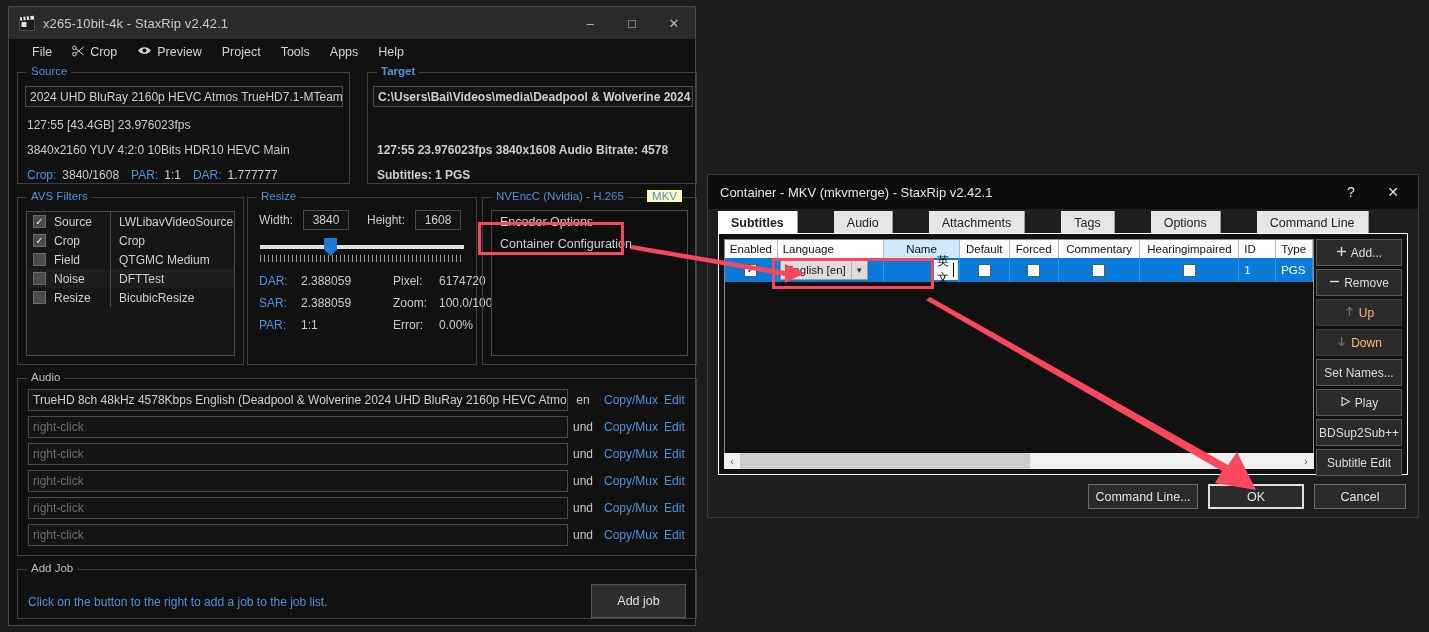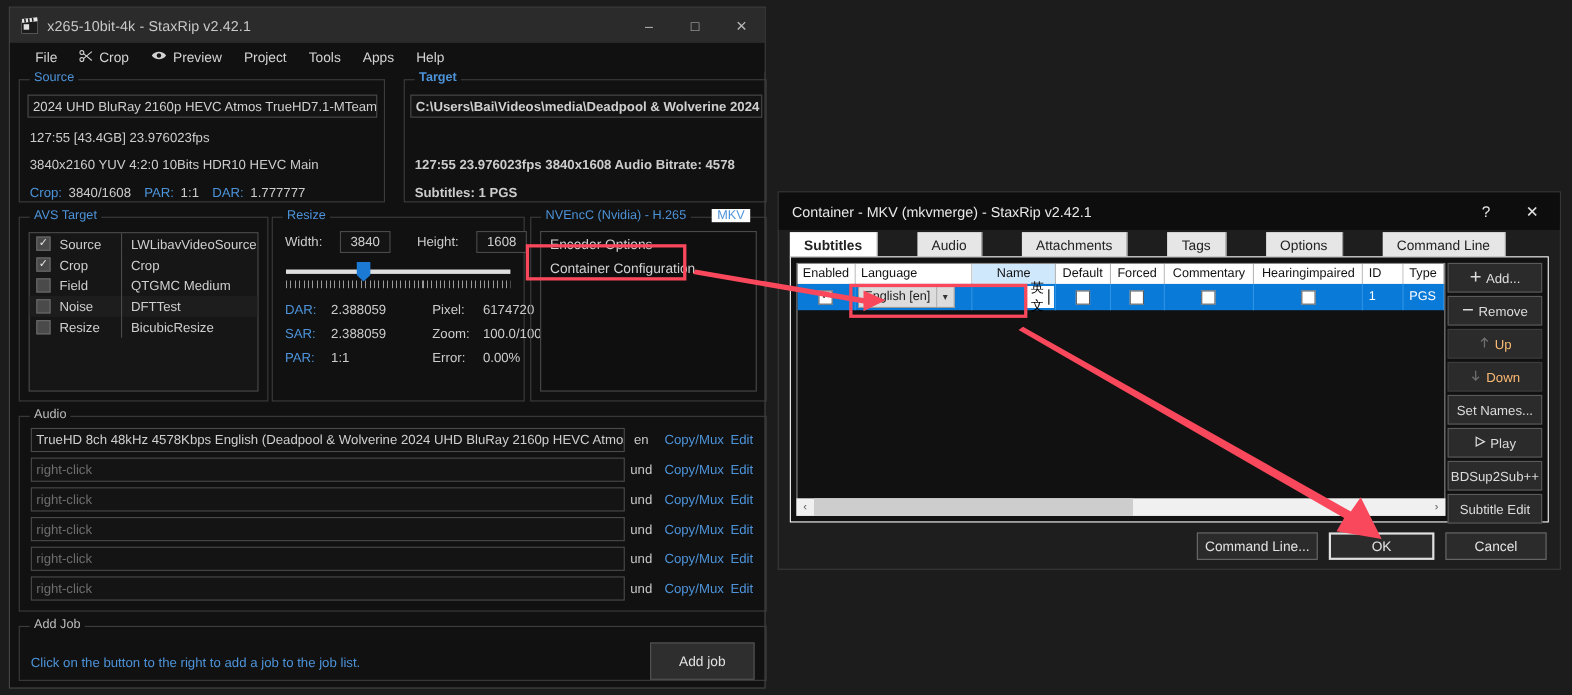--- a/index.html
+++ b/index.html
@@ -47,21 +47,21 @@
   
   .gbox { position: absolute; border: 1px solid #3d3d3d; }
   .gbox > .gtitle {
     position: absolute; top: -8px; left: 9px;
     background: #111111; padding: 0 4px; font-size: 11.5px;
     color: #4d93d9; white-space: nowrap;
   }
   .gbox > .gtitle.grey { color: #bdbdbd; }
   .gtitle-right {
     position: absolute; top: -8px; right: 14px;
-    background: #ffffff; padding: 0 5px; font-size: 11.5px; color: #4d93d9;
+    background: #fef9c3; padding: 0 5px; font-size: 11.5px; color: #4d93d9;
   }
 
   .ro-field {
     border: 1px solid #4a4a4a; background: #141414; color: #cfcfcf;
     font-size: 12px; padding: 3px 4px; height: 21px; overflow: hidden;
     white-space: nowrap; line-height: 14px;
   }
   .info-line { color: #cccccc; font-size: 12px; white-space: nowrap; }
   .lbl-blue { color: #4d93d9; }
 
@@ -266,21 +266,21 @@
     </div>
 
     <div class="gbox" style="left:358px; top:65px; width:330px; height:112px;font-weight:bold;">
       <div class="gtitle">Target</div>
       <div class="ro-field" style="position:absolute; left:5px; top:13px; width:320px;">C:\Users\Bai\Videos\media\Deadpool &amp; Wolverine 2024 UHD</div>
       <div class="info-line" style="position:absolute; left:9px; top:70px;">127:55   23.976023fps   3840x1608    Audio Bitrate: 4578</div>
       <div class="info-line" style="position:absolute; left:9px; top:95px;">Subtitles: 1 PGS</div>
     </div>
 
     <div class="gbox" style="left:8px; top:190px; width:227px; height:168px;">
-      <div class="gtitle">AVS Target</div>
+      <div class="gtitle">AVS Filters</div>
       <div id="avs-list">
         <div class="avs-row">
           <span class="avs-cb">✓</span>
           <span class="avs-name">Source</span>
           <span class="avs-sep"></span>
           <span class="avs-val">LWLibavVideoSource</span>
         </div>
         <div class="avs-row">
           <span class="avs-cb">✓</span>
           <span class="avs-name">Crop</span>
@@ -303,21 +303,21 @@
           <span class="avs-cb"></span>
           <span class="avs-name">Resize</span>
           <span class="avs-sep"></span>
           <span class="avs-val">BicubicResize</span>
         </div>
       </div>
     </div>
 
     <div class="gbox" style="left:238px; top:190px; width:230px; height:168px;">
       <div class="gtitle">Resize</div>
-      <div style="position:absolute; left:11px; top:12px; display:flex; align-items:center; gap:16px;">
+      <div style="position:absolute; left:11px; top:12px; display:flex; align-items:center; gap:10px;">
         <span class="info-line">Width:</span>
         <span class="num-box">3840</span>
         <span class="info-line" style="margin-left:8px">Height:</span>
         <span class="num-box">1608</span>
       </div>
       <div id="slider-track"></div>
       <div id="slider-thumb"></div>
       <div id="slider-ticks"></div>
 
       <div style="position:absolute; left:11px; top:76px;">

